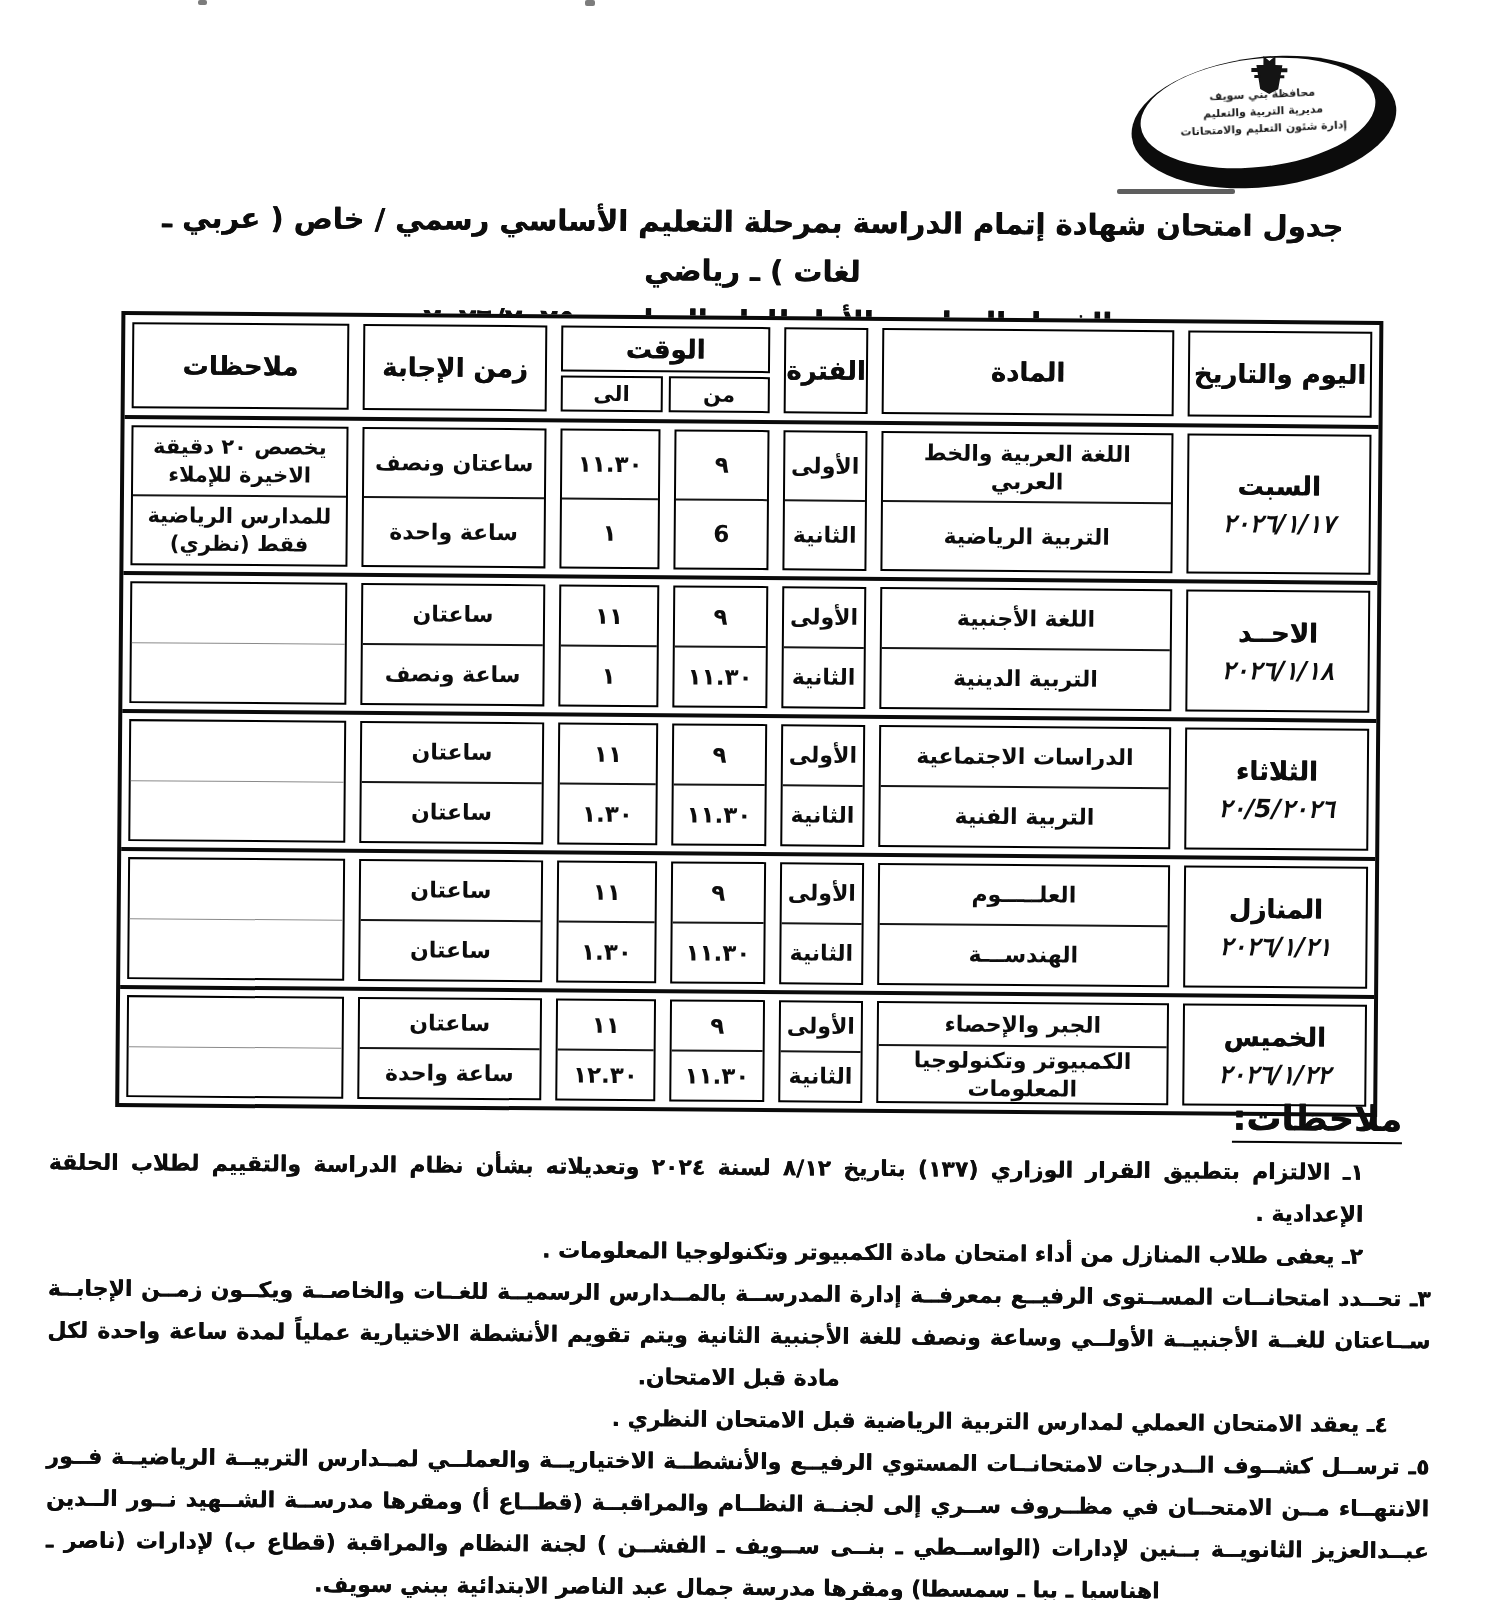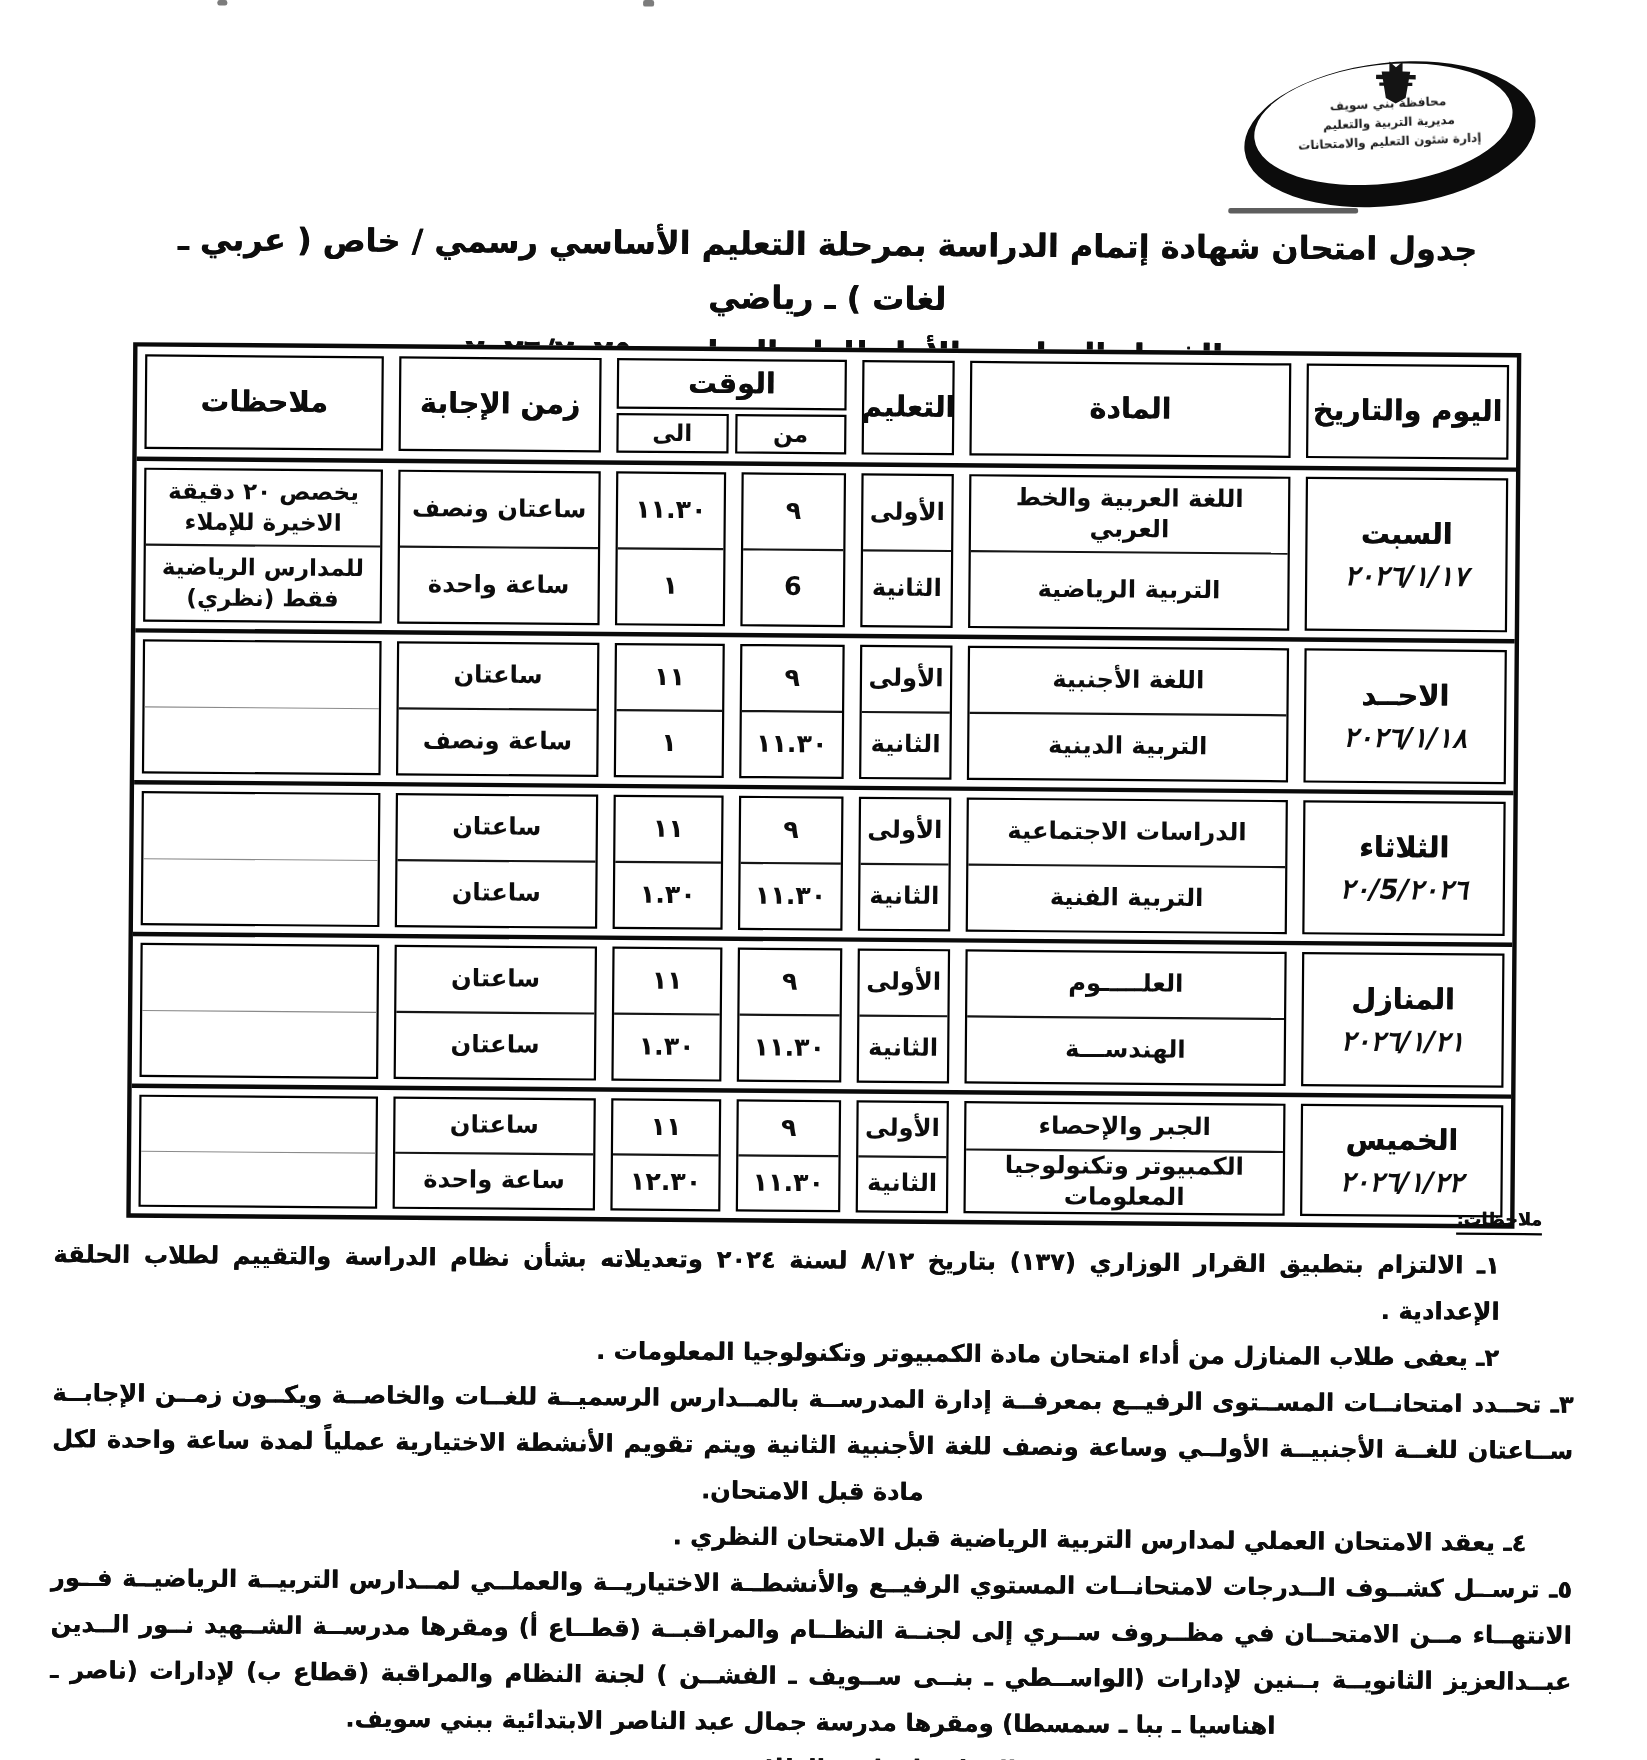--- a/index.html
+++ b/index.html
@@ -46,21 +46,21 @@
   .day-name{font-size:26px;font-weight:800;text-shadow:.4px 0 0 currentColor;}
   .day-date{font-size:25px;font-weight:800;font-style:italic;}
   .half{flex:1;display:flex;align-items:center;justify-content:center;font-weight:800;
     font-size:22px;text-align:center;padding:0 4px;line-height:1.25;}
   .half + .half{border-top:2px solid #151515;}
   .num{font-size:23px;}
   .note-half{font-size:21px;line-height:1.3;}
   .notes-cbox.empty .half + .half{border-top:1px solid #8a8a8a;}
   
   .notes-sec{position:absolute;top:1094px;right:62px;left:52px;}
-  .notes-title{display:inline-block;font-size:16px;font-weight:800;margin-right:30px;
+  .notes-title{display:inline-block;font-size:35px;font-weight:800;margin-right:30px;
     border-bottom:2.5px solid #000;padding-bottom:3px;margin-bottom:8px;
     text-shadow:.4px 0 0 currentColor;}
   .note-item{font-size:22px;font-weight:700;line-height:42px;text-align:justify;text-align-last:right;
     text-shadow:.25px 0 0 currentColor;}
   .note-item.center-last{text-align-last:center;}
   .note-item.ind-lg{padding-right:68px;}
   .note-item.ind-sm{padding-right:42px;}
 </style>
 </head>
 <body>
@@ -93,21 +93,21 @@
 
   <div class="title">
     <div>جدول امتحان شهادة إتمام الدراسة بمرحلة التعليم الأساسي رسمي / خاص ( عربي ـ لغات ) ـ رياضي</div>
     <div>الفصل الدراسي الأول للعام الدراسي ٢٠٢٦/٢٠٢٥ م</div>
   </div>
 
   <div class="exam-table">
     <div class="thead">
       <div class="hcell">اليوم والتاريخ</div>
       <div class="hcell">المادة</div>
-      <div class="hcell">التعليم</div>
+      <div class="hcell">الفترة</div>
       <div class="time-hwrap">
         <div class="time-top">الوقت</div>
         <div class="time-sub">
           <div class="sub">من</div>
           <div class="sub">الى</div>
         </div>
       </div>
       <div class="hcell">زمن الإجابة</div>
       <div class="hcell">ملاحظات</div>
     </div>

